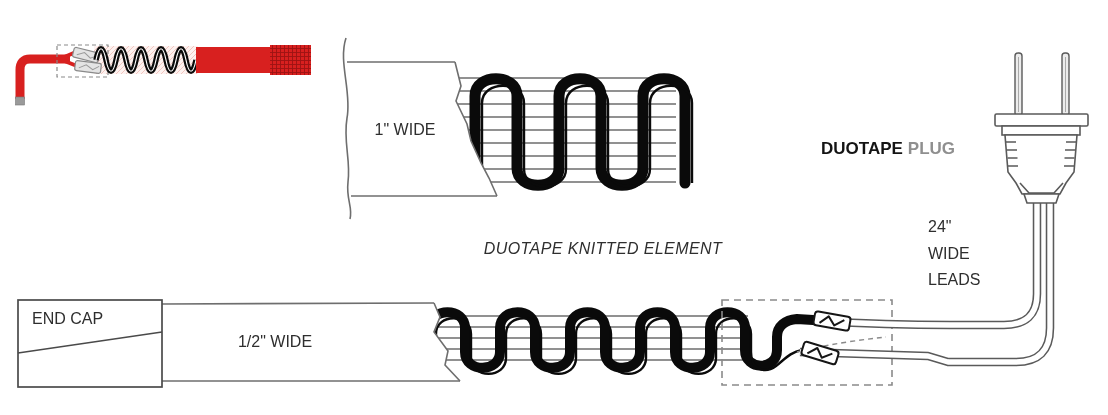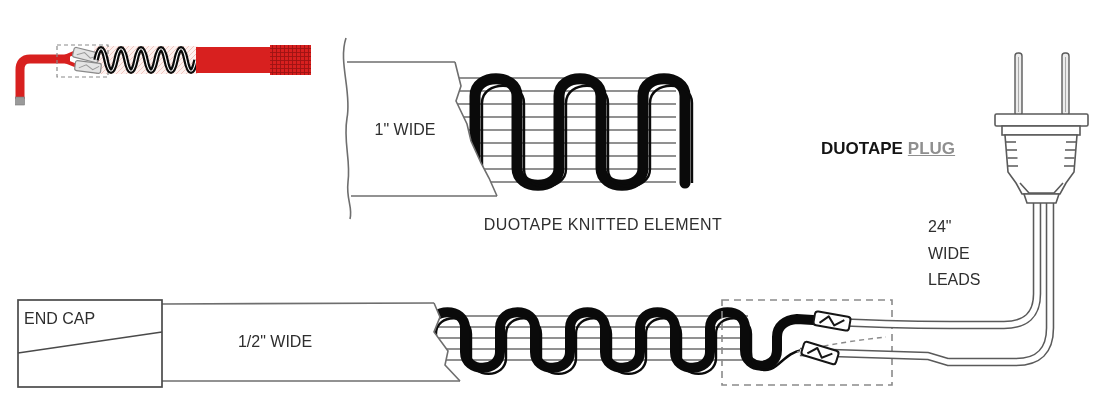--- a/index.html
+++ b/index.html
@@ -13,27 +13,27 @@
   }
   html,body{margin:0;padding:0;background:#fff;}
   #stage{
     position:relative;width:1108px;height:415px;background:#fff;overflow:hidden;
     font-family:"Liberation Sans", sans-serif;
   }
   #stage svg{position:absolute;left:0;top:0;}
   .lbl{position:absolute;color:var(--text);font-size:16px;line-height:1.1;white-space:nowrap;}
   .center{text-align:center;}
   #lbl-one-inch{left:360px;top:121px;width:90px;}
-  #lbl-duotape{left:450px;top:216px;width:306px;letter-spacing:.4px;}
+  #lbl-duotape{left:450px;top:240px;width:306px;letter-spacing:.4px;font-style:italic;}
   #lbl-optional-plug{left:821px;top:140px;font-size:17px;font-weight:700;}
   #lbl-optional-plug .opt{color:#141414;}
-  #lbl-optional-plug .plg{color:var(--muted);margin-left:5px;text-decoration:underline;}
+  #lbl-optional-plug .plg{color:var(--muted);margin-left:5px;}
   #lbl-power-leads{left:928px;top:218px;}
   #lbl-power-leads div{margin-bottom:9px;}
-  #lbl-end-cap{left:24px;top:310px;}
+  #lbl-end-cap{left:32px;top:310px;}
   #lbl-half-inch{left:225px;top:333px;width:100px;}
   .rf{fill:var(--red);}
   .rs{stroke:var(--red);}
   .wire{stroke:var(--ink);fill:none;}
   .edge{stroke:var(--edge);fill:none;}
   .dashed{stroke:#8a8a8a;fill:none;}
 </style>
 </head>
 <body>
 

